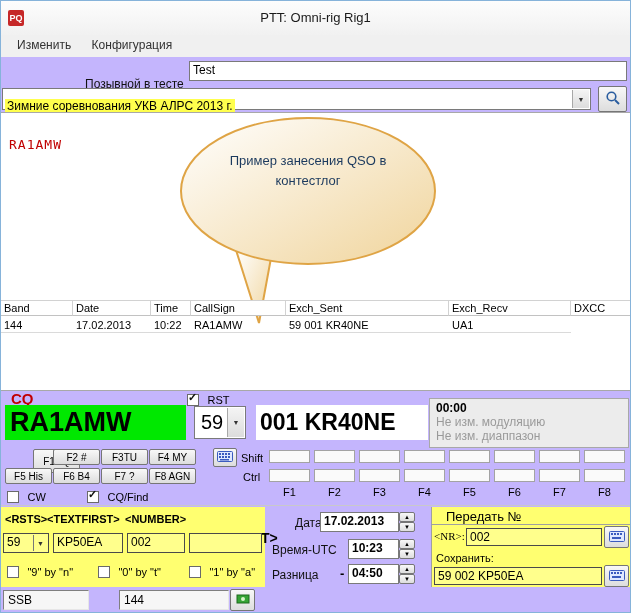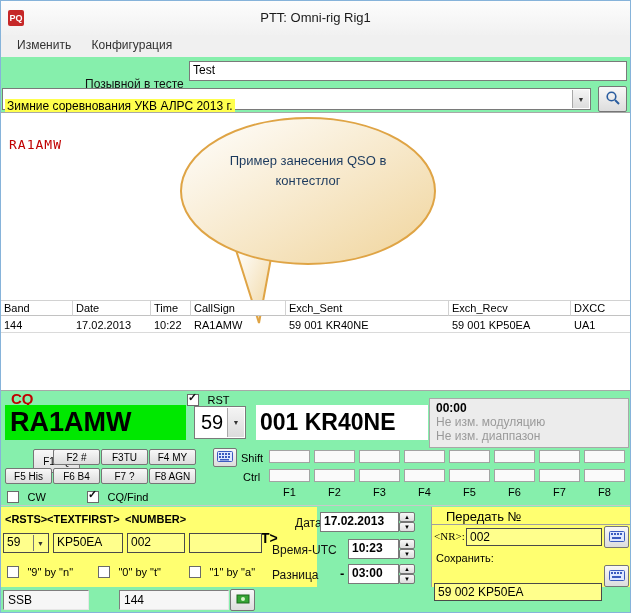--- a/index.html
+++ b/index.html
@@ -1,18 +1,18 @@
 <!DOCTYPE html>
 <html><head>
 <meta charset="utf-8">
 <style>
   html,body{margin:0;padding:0;background:#dfe9f5;}
   .win{
     position:relative;width:631px;height:613px;box-sizing:border-box;
-    background:#86efac;border:1px solid #86b3da;overflow:hidden;
+    background:#c4b5fd;border:1px solid #86b3da;overflow:hidden;
     font-family:"Liberation Sans",sans-serif;color:#000;
   }
   .abs{position:absolute;}
   .titlebar{left:0;top:0;width:100%;height:34px;background:linear-gradient(#fdfdfd,#f1f1f1);border-bottom:1px solid #dcdcdc;}
   .title{width:100%;text-align:center;line-height:34px;font-size:13px;color:#1a1a1a;}
   .appicon{left:7px;top:9px;width:16px;height:16px;background:#c62828;border-radius:2px;color:#fff;font-size:9px;font-weight:bold;text-align:center;line-height:16px;}
   .menubar{left:0;top:34px;width:100%;height:22px;background:#f0f0f0;}
   .menuitem{display:inline-block;font-size:12px;color:#333;padding:3px 8px;}
   .lbl{font-size:12px;color:#111;white-space:nowrap;}
   .input{background:#fff;border:1px solid #7a7a7a;font-size:12px;font-family:inherit;box-sizing:border-box;padding:1px 3px;overflow:hidden;white-space:nowrap;}
@@ -91,21 +91,20 @@
       <div class="lvh">Exch_Sent</div>
       <div class="lvh">Exch_Recv</div>
       <div class="lvh">DXCC</div>
     </div>
     <div class="abs lvrow" style="left:0;top:205px;">
       <div class="lvc">144</div>
       <div class="lvc">17.02.2013</div>
       <div class="lvc">10:22</div>
       <div class="lvc">RA1AMW</div>
       <div class="lvc">59 001 KR40NE</div>
-      <div class="lvc">59 001 KP50EA</div>
       <div class="lvc">UA1</div>
     </div>
   </div>
 
   <span class="abs" style="left:10px;top:389px;font-size:15px;font-weight:bold;color:#c00000;">CQ</span>
   <span class="abs" style="left:186px;top:389px;">
     <span class="cb"><span class="mark">✓</span></span>
     <span class="cblbl">RST</span>
   </span>
 
@@ -190,21 +189,21 @@
     <span class="cb"></span>
     <span class="cblbl">CW</span>
   </span>
   <span class="abs" style="left:86px;top:486px;">
     <span class="cb"><span class="mark">✓</span></span>
     <span class="cblbl">CQ/Find</span>
   </span>
 
   <div class="abs" style="left:0;top:504px;width:631px;height:1px;background:#c9c9c9;"></div>
 
-  <div class="abs yellowbg" style="left:0;top:506px;width:316px;height:80px;">
+  <div class="abs yellowbg" style="left:0;top:506px;width:264px;height:80px;">
     <span class="abs" style="left:4px;top:6px;font-size:11px;font-weight:bold;">&lt;RSTS&gt;</span>
     <span class="abs" style="left:46px;top:6px;font-size:11px;font-weight:bold;">&lt;TEXTFIRST&gt;</span>
     <span class="abs" style="left:124px;top:6px;font-size:11px;font-weight:bold;">&lt;NUMBER&gt;</span>
     <span class="abs" style="left:188px;top:23px;font-size:14px;font-weight:bold;">&lt;TEXTLAST&gt;</span>
 
     <div class="abs yinput" style="left:2px;top:26px;width:46px;height:20px;">
       <span>59</span>
       <span class="dd" style="width:13px;background:#ffff8c;border-left:1px solid #777;">▼</span>
     </div>
     <div class="abs yinput" style="left:52px;top:26px;width:70px;height:20px;">KP50EA</div>
@@ -234,21 +233,21 @@
 
   <span class="abs lbl" style="left:271px;top:542px;">Время-UTC</span>
   <div class="abs input" style="left:347px;top:538px;width:51px;height:20px;font-weight:bold;">10:23</div>
   <div class="abs spin" style="left:398px;top:538px;">
     <button class="btn">▲</button>
     <button class="btn">▼</button>
   </div>
 
   <span class="abs lbl" style="left:271px;top:567px;">Разница</span>
   <span class="abs" style="left:339px;top:565px;font-size:13px;font-weight:bold;">-</span>
-  <div class="abs input" style="left:347px;top:563px;width:51px;height:20px;font-weight:bold;">03:00</div>
+  <div class="abs input" style="left:347px;top:563px;width:51px;height:20px;font-weight:bold;">04:50</div>
   <div class="abs spin" style="left:398px;top:563px;">
     <button class="btn">▲</button>
     <button class="btn">▼</button>
   </div>
 
   <div class="abs yellowbg" style="left:430px;top:506px;width:201px;height:80px;border-left:1px solid #a0a0a0;box-sizing:border-box;">
     <span class="abs" style="left:14px;top:2px;font-size:13px;">Передать №</span>
     <div class="abs" style="left:0;top:17px;width:100%;height:1px;background:#a0a0a0;"></div>
 
     <span class="abs" style="left:2px;top:23px;font-size:11px;font-family:Liberation Serif, serif;">&lt;NR&gt;:</span>
@@ -262,21 +261,21 @@
               <rect x="5" y="2" width="2" height="2"></rect>
               <rect x="8" y="2" width="2" height="2"></rect>
               <rect x="11" y="2" width="2" height="2"></rect>
               <rect x="3" y="6" width="9" height="2"></rect>
             </g>
           </svg>
       </span>
     </button>
 
     <span class="abs" style="left:4px;top:45px;font-size:11px;">Сохранить:</span>
-    <div class="abs yinput" style="left:2px;top:60px;width:168px;height:18px;margin-top:16px;">59 002 KP50EA</div>
+    <div class="abs yinput" style="left:2px;top:60px;width:168px;height:18px;">59 002 KP50EA</div>
     <button class="abs btn" style="left:172px;top:58px;width:25px;height:22px;">
       <span>
         <svg width="16" height="11" viewBox="0 0 16 11">
             <rect x="0.5" y="0.5" width="15" height="10" rx="1" fill="#dfe8ff" stroke="#3b5bbf"></rect>
             <g fill="#3b5bbf">
               <rect x="2" y="2" width="2" height="2"></rect>
               <rect x="5" y="2" width="2" height="2"></rect>
               <rect x="8" y="2" width="2" height="2"></rect>
               <rect x="11" y="2" width="2" height="2"></rect>
               <rect x="3" y="6" width="9" height="2"></rect>

